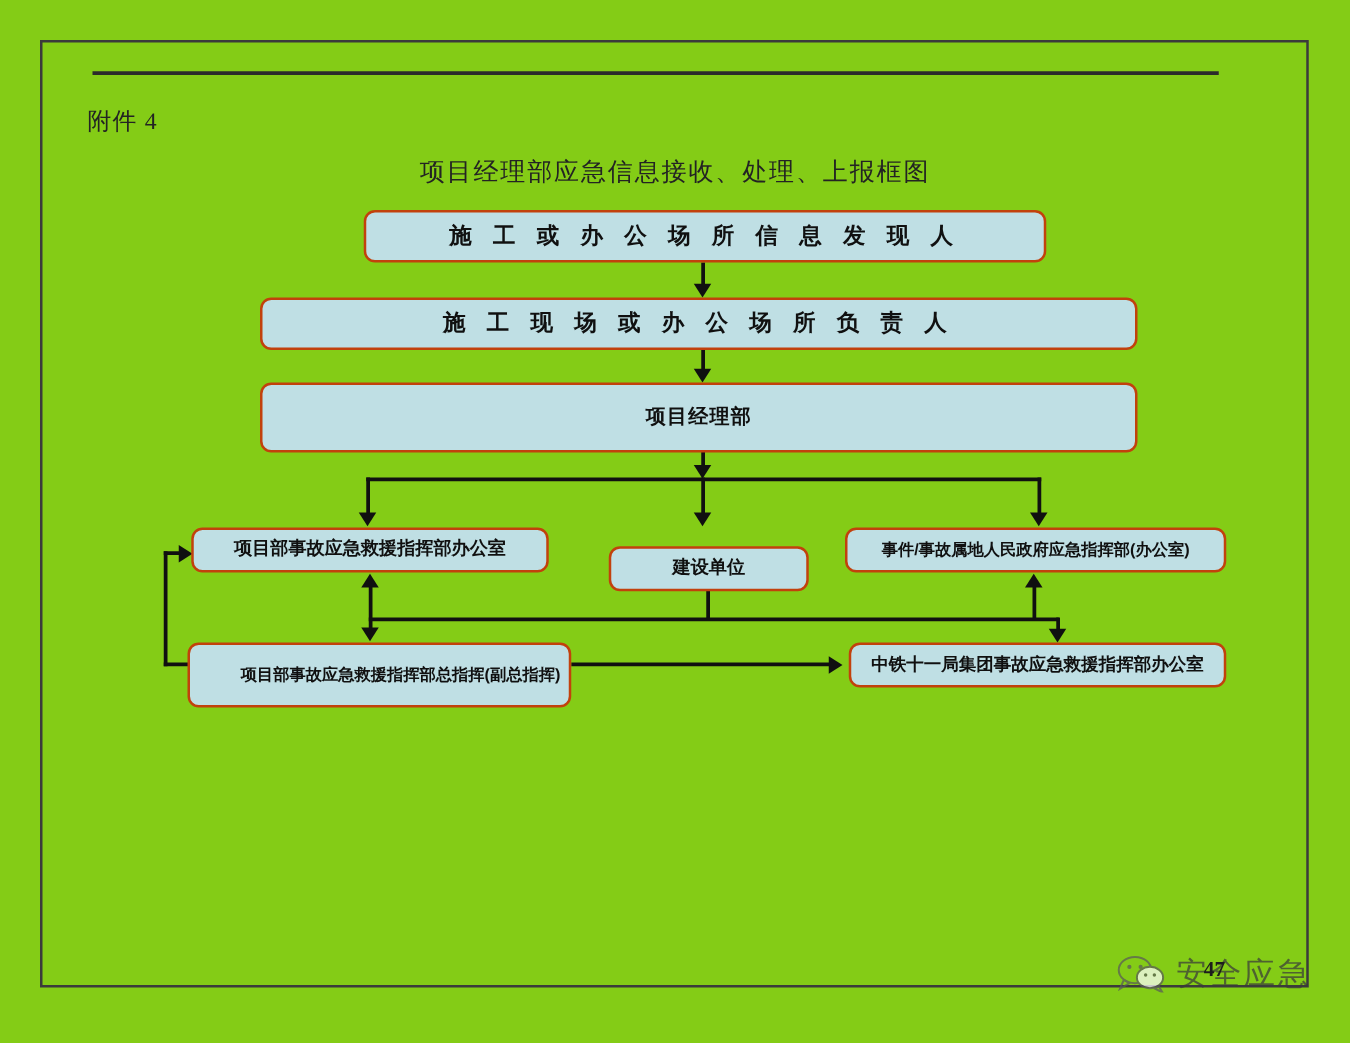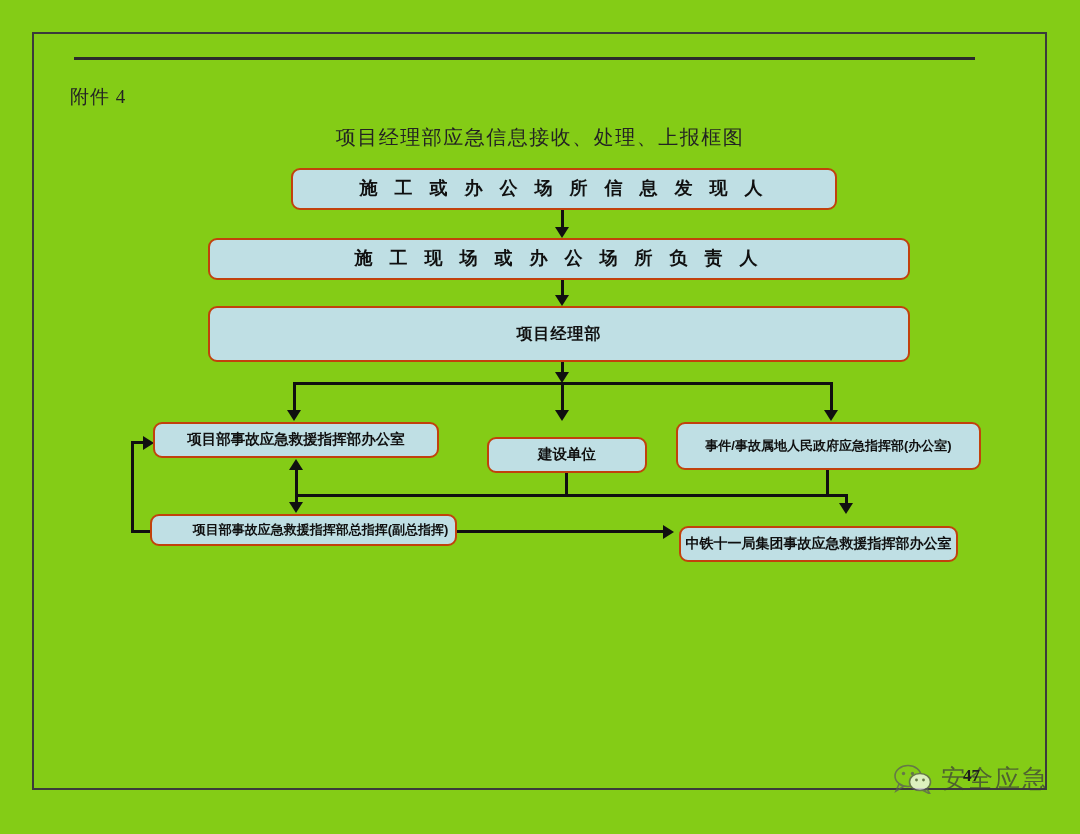--- a/index.html
+++ b/index.html
@@ -71,23 +71,23 @@
     line-height: 1.1;
     z-index: 3;
     font-family: "Liberation Sans", "DejaVu Sans", sans-serif;
   }
   .wide-spaced { letter-spacing: 6px; }
   .n-finder   { left: 291px; top: 168px; width: 546px; height: 42px; font-size: 18px; }
   .n-site     { left: 208px; top: 238px; width: 702px; height: 42px; font-size: 18px; }
   .n-pmdept   { left: 208px; top: 306px; width: 702px; height: 56px; font-size: 16px; letter-spacing: 1px; }
   .n-office   { left: 153px; top: 422px; width: 286px; height: 36px; font-size: 14.5px; }
   .n-build    { left: 487px; top: 422px; width: 160px; height: 36px; font-size: 14.5px; margin-top: 15px; }
-  .n-gov      { left: 676px; top: 422px; width: 305px; height: 48px; font-size: 13px; }
-  .n-chief    { left: 150px; top: 514px; width: 307px; height: 32px; font-size: 13px; padding-left: 34px; }
-  .n-group    { left: 679px; top: 514px; width: 279px; height: 36px; font-size: 14px; margin-top: 12px; }
+  .n-gov      { left: 676px; top: 422px; width: 305px; height: 36px; font-size: 13px; }
+  .n-chief    { left: 150px; top: 514px; width: 307px; height: 52px; font-size: 13px; padding-left: 34px; }
+  .n-group    { left: 679px; top: 514px; width: 302px; height: 36px; font-size: 14px; }
   
   .ln {
     position: absolute;
     background: #101010;
     z-index: 2;
   }
   .arrow {
     position: absolute;
     width: 0;
     height: 0;

